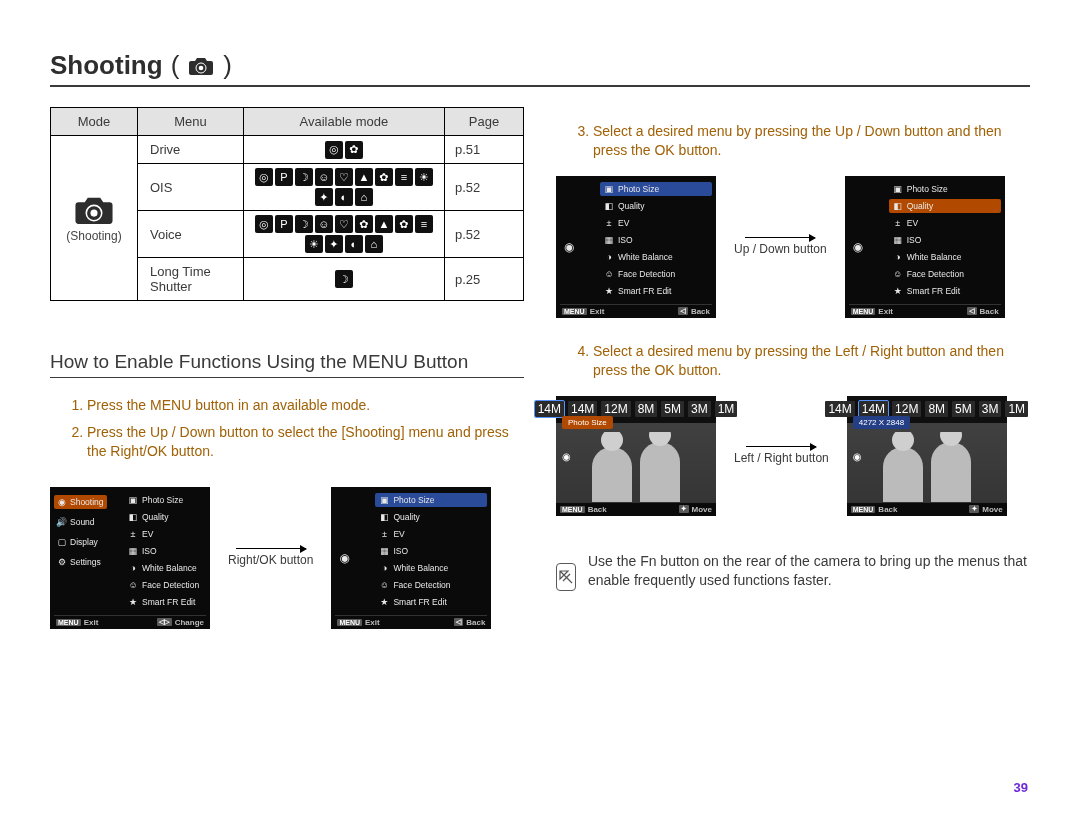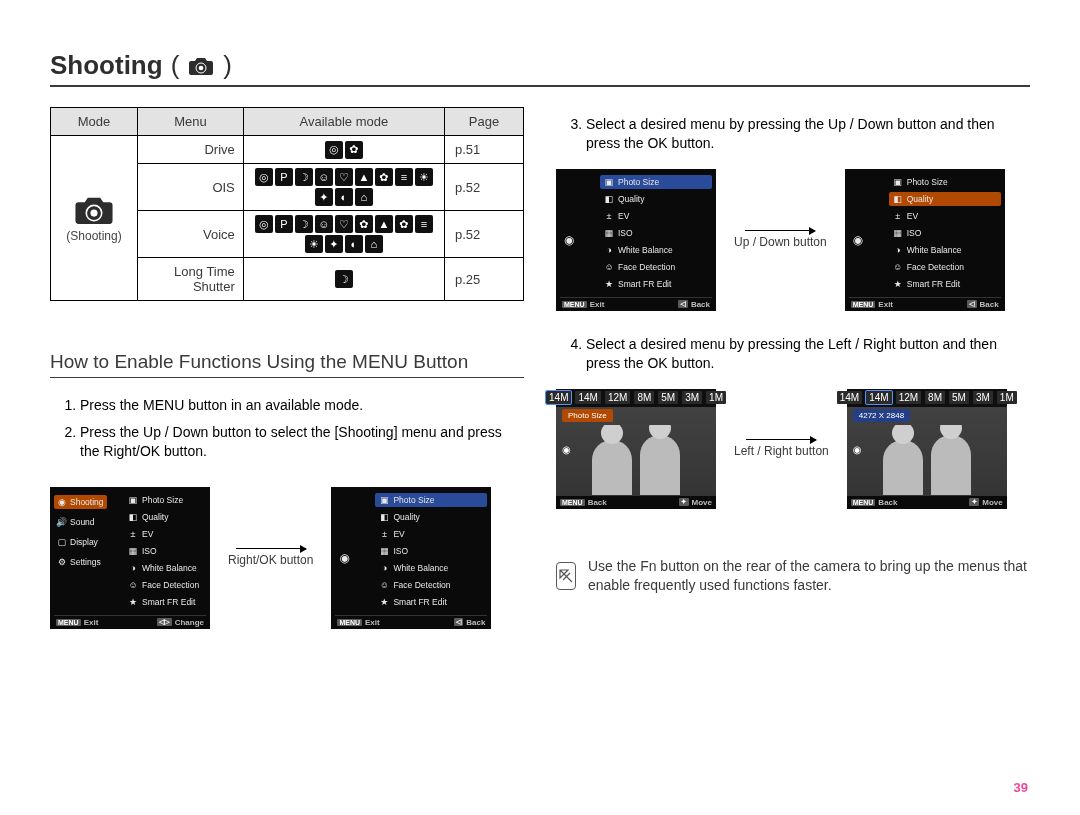--- a/index.html
+++ b/index.html
@@ -49,21 +49,21 @@
   }
   table.mode-table th, table.mode-table td {
     border: 1px solid #000;
     padding: 6px 8px;
     text-align: center;
   }
   table.mode-table th {
     background: #e3e3e3;
     font-weight: normal;
   }
-  table.mode-table td.menu-col { text-align: right; padding-left: 12px; margin-top: 21px; }
+  table.mode-table td.menu-col { text-align: left; padding-left: 12px; margin-top: 21px; }
   table.mode-table td.avail-col { padding: 4px; }
   table.mode-table td.page-col { text-align: left; padding-left: 10px; width: 60px;}
   .mode-cell {
     width: 70px;
   }
   .cam-svg { display: block; margin: 0 auto; }
   .mode-caption { font-size: 12px; color: #444; margin-top: 2px; text-align: center;}
 
   .icon-row {
     display: flex;
@@ -88,23 +88,23 @@
     color: #3a3a3a;
     margin-top: 50px;
     margin-bottom: 4px;
   }
   .section-rule {
     border-bottom: 1px solid #3a3a3a;
     margin-bottom: 18px;
     width: 100%;
   }
   ol.steps {
-    margin: 8px;
+    margin: 15px;
     padding-left: 22px;
-    color: #000000;
+    color: #a16207;
   }
   ol.steps li {
     margin-bottom: 8px;
     line-height: 1.35;
   }
 
   
   .lcd-group {
     display: flex;
     align-items: center;
@@ -214,27 +214,27 @@
     height: 120px;
     background: linear-gradient(#444,#333);
     position: relative;
     box-sizing: border-box;
     color: #fff;
     font-size: 8px;
   }
   .photo-top-strip {
     position: absolute;
     top: 0; left:0; right:0;
-    height: 18px;
+    height: 27px;
     background: rgba(10,10,10,0.9);
     display: flex;
     align-items: center;
     justify-content: center;
     gap: 4px;
-    font-size: 10px;
+    font-size: 12px;
   }
   .photo-top-strip .sz {
     background: #2a2a2a;
     padding: 1px 3px;
     border-radius: 1px;
   }
   .photo-top-strip .sz.sel {
     outline: 1px solid #5591ff;
   }
   .photo-label {
@@ -284,41 +284,41 @@
   .lcd-photo .lcd-foot {
     position: absolute;
     left:0; right:0; bottom:0;
     background: #0a0a0a;
     padding: 2px 4px;
     margin: 0;
   }
 
   .tip-row {
     display: flex;
-    align-items: center;
+    align-items: flex-end;
     gap: 12px;
-    margin-top: 48px;
+    margin-top: 36px;
   }
   .tip-icon-box {
     width: 26px;
     height: 26px;
     border: 1px solid #5a5a5a;
     border-radius: 4px;
     display: flex;
     align-items: center;
     justify-content: center;
   }
 
   .page-number {
     position: absolute;
     right: 52px;
     bottom: 20px;
     font-size: 13px;
     font-weight: bold;
-    color: #ec4899;
+    color: #6d28d9;
   }
 </style>
 </head>
 <body>
 
 <div class="page">
 
   <div class="page-title">
     <span>Shooting</span>
     <span class="paren">(</span>

